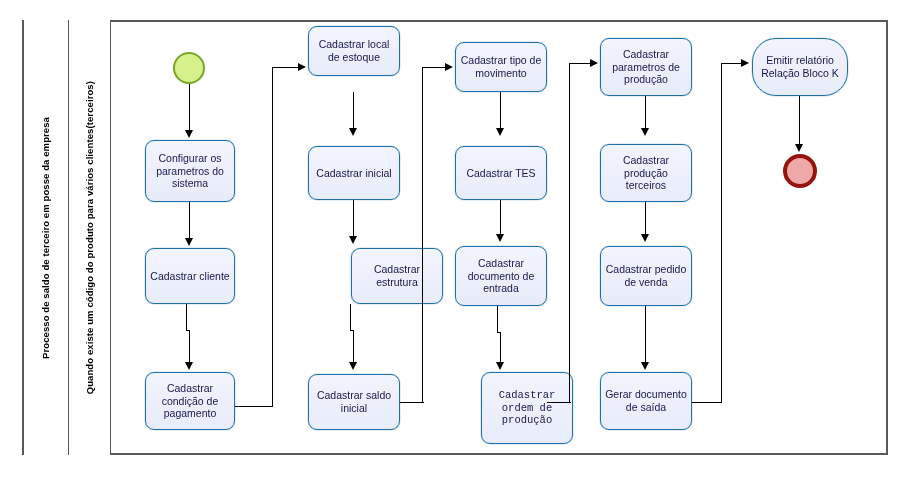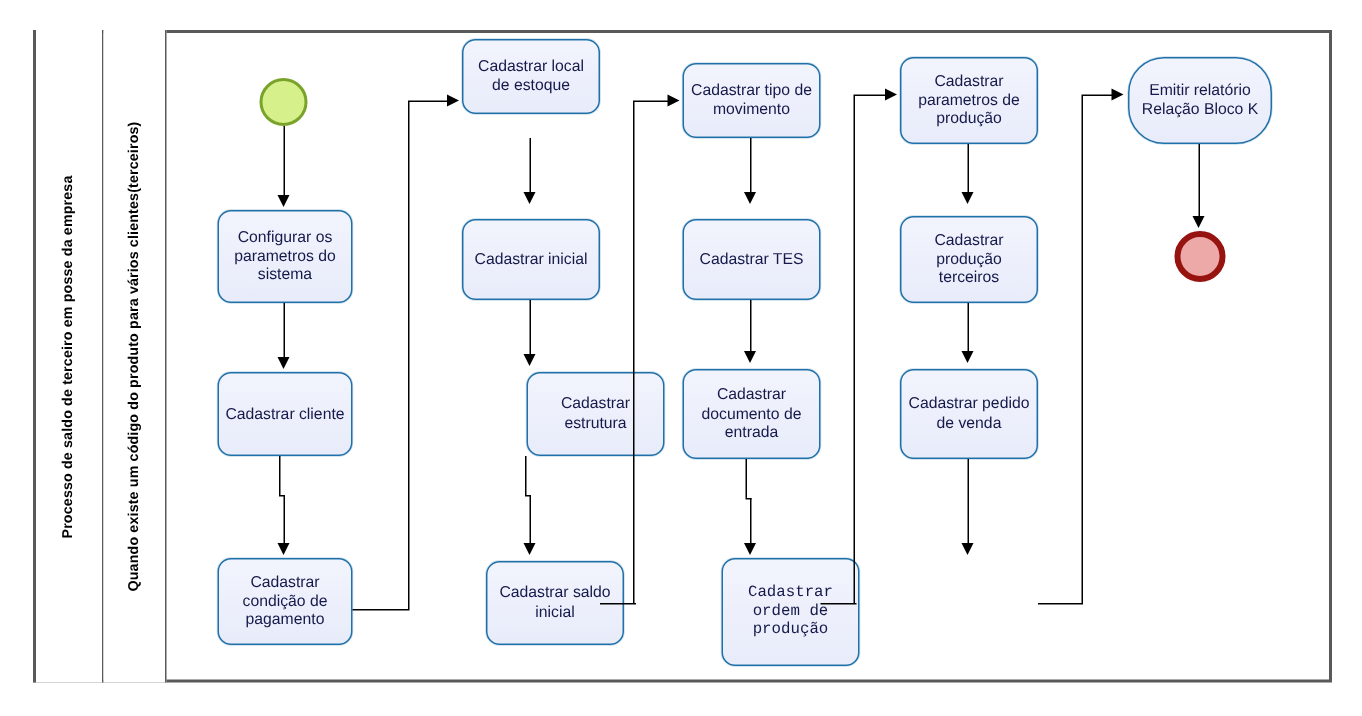--- a/index.html
+++ b/index.html
@@ -62,30 +62,31 @@
 
   <div class="event start-ev" style="left:173px;top:52px;width:32px;height:32px;"></div>
 
   <div class="task" style="left:145px;top:140px;width:90px;height:62px;">Configurar os parametros do sistema</div>
   <div class="task" style="left:145px;top:372px;width:90px;height:58px;">Cadastrar condição de pagamento</div>
   <div class="task" style="left:145px;top:248px;width:90px;height:56px;">Cadastrar cliente</div>
 
   <div class="task" style="left:308px;top:26px;width:92px;height:50px;">Cadastrar local de estoque</div>
   <div class="task" style="left:308px;top:146px;width:92px;height:54px;">Cadastrar inicial</div>
   <div class="task" style="left:324px;top:248px;width:92px;height:56px;margin-left:27px;">Cadastrar estrutura</div>
-  <div class="task" style="left:308px;top:374px;width:92px;height:56px;margin-left:16px;">Cadastrar saldo inicial</div>
+  <div class="task" style="left:308px;top:374px;width:92px;height:56px;">Cadastrar saldo inicial</div>
 
   <div class="task" style="left:455px;top:42px;width:92px;height:50px;">Cadastrar tipo de movimento</div>
   <div class="task" style="left:455px;top:146px;width:92px;height:54px;">Cadastrar TES</div>
   <div class="task" style="left:455px;top:246px;width:92px;height:60px;text-align:center;">Cadastrar documento de entrada</div>
   <div class="task" style="left:481px;top:372px;width:92px;height:72px;font-family:Liberation Mono, monospace;">Cadastrar ordem de produção</div>
 
   <div class="task" style="left:600px;top:38px;width:92px;height:58px;">Cadastrar parametros de produção</div>
   <div class="task" style="left:600px;top:144px;width:92px;height:58px;">Cadastrar produção terceiros</div>
   <div class="task" style="left:600px;top:246px;width:92px;height:60px;">Cadastrar pedido de venda</div>
+  <div class="task" style="left:600px;top:372px;width:92px;height:58px;">Gerar documento de saída</div>
 
   <div class="task" style="left:752px;top:38px;width:96px;height:58px;border-radius:24px;">Emitir relatório Relação Bloco K</div>
 
   <div class="event end-ev" style="left:783px;top:154px;width:34px;height:34px;"></div>
 
   <div class="conn vline" style="left:189px;top:84px;height:48px;"></div>
   <div class="arrow-d" style="left:185px;top:130px;"></div>
 
   <div class="conn vline" style="left:189px;top:202px;height:38px;"></div>
   <div class="arrow-d" style="left:185px;top:238px;"></div>

